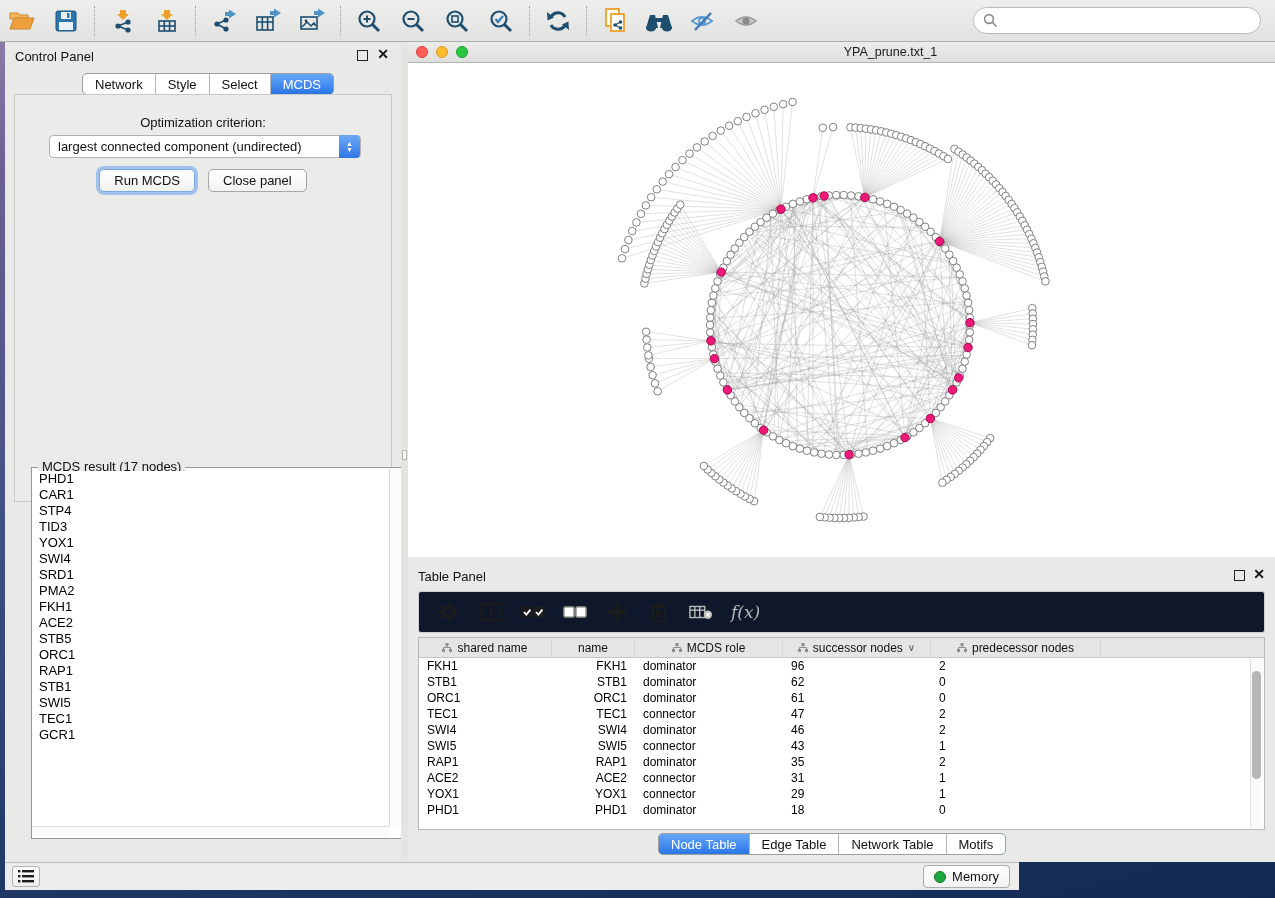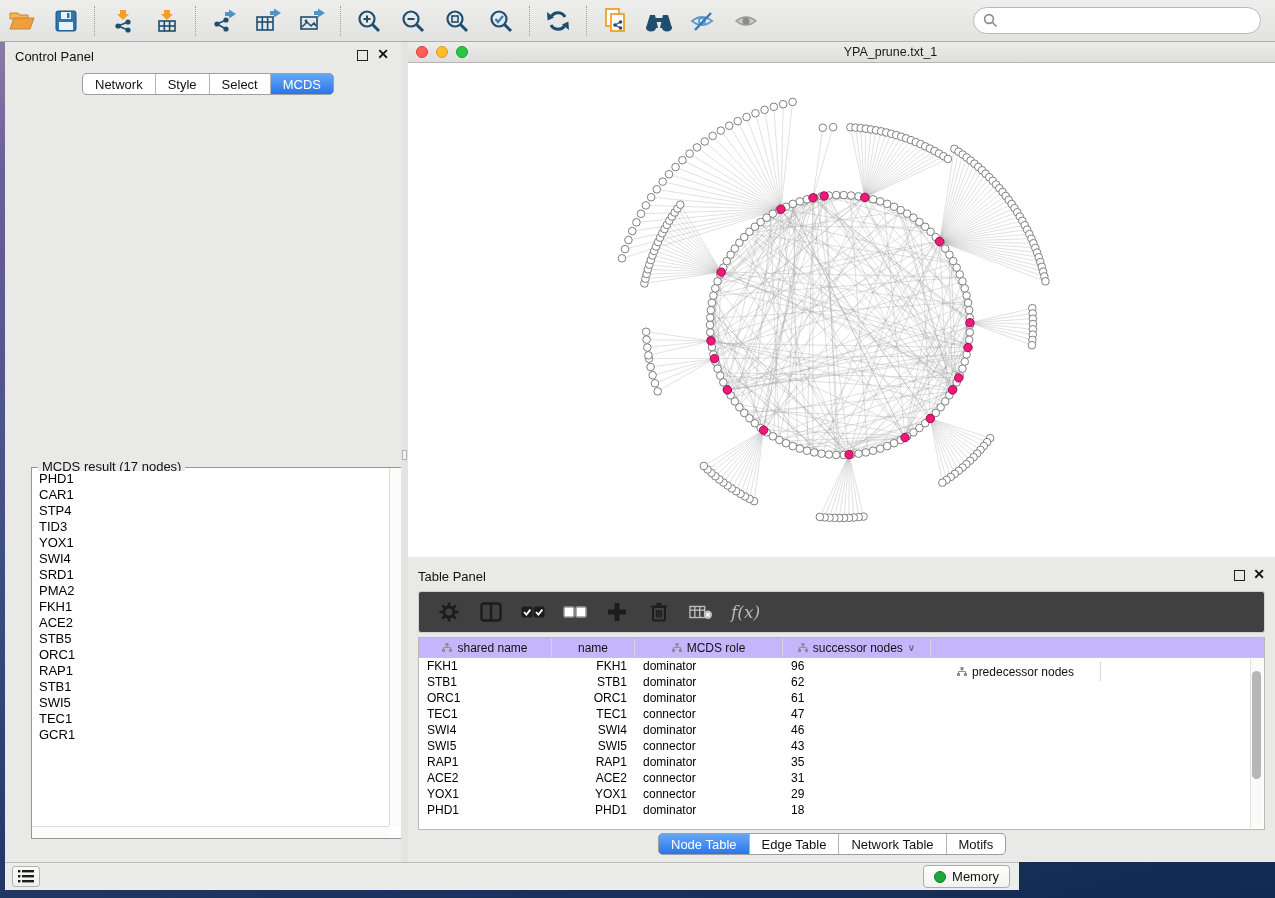--- a/index.html
+++ b/index.html
@@ -60,37 +60,37 @@
     background:linear-gradient(#ececea,#dededc); border-bottom:1px solid #b5b5b3; }
   .tl { position:absolute; top:4px; width:12px; height:12px; border-radius:50%; }
   .net-title { position:absolute; width:100%; text-align:center; top:3px; font-size:12.5px; color:#1a1a1a; }
   .net-canvas { position:absolute; left:0; top:21px; width:867px; height:494px; background:#fff; }
   .net-gap { position:absolute; left:0; top:515px; width:100%; height:6px; background:#e9e9e7; }
 
   
   .table-panel { position:absolute; left:408px; top:563px; width:867px; height:299px; background:#e9e9e7; }
   .tp-title { position:absolute; left:10px; top:6px; font-size:13px; color:#111; }
   .table-panel .win-float { right:30px; top:7px; } .table-panel .win-close { right:10px; top:3px; }
-  .tp-toolbar { position:absolute; left:10px; top:28px; right:10px; height:42px; background:#404040;
+  .tp-toolbar { position:absolute; left:10px; top:28px; right:10px; height:42px; background:#0f172a;
     border:1px solid #d0d0ce; border-radius:3px; display:flex; align-items:center; gap:18px; padding-left:18px; }
   .tp-ic { display:flex; align-items:center; justify-content:center; width:24px; height:24px; }
   .fx-label { font-family:"DejaVu Serif", serif; font-style:italic; font-size:17px; color:#b9b9b7; }
 
   .ntable { position:absolute; left:10px; top:74px; right:10px; height:193px; background:#fff; border:1px solid #b9b9b7; }
-  .thead { display:flex; height:20px; background:#c4b5fd; border-bottom:1px solid #c6c6c4; }
+  .thead { display:flex; height:20px; background:#e5e5e5; border-bottom:1px solid #c6c6c4; }
   .hcell { display:flex; align-items:center; justify-content:center; gap:5px; font-size:12px; color:#111;
     border-right:1px solid #d6d6d4; height:100%; }
   .hcell.filler { border-right:none; flex:1; }
   .tree-ic { display:inline-block; }
   .sort-ic { font-size:10px; color:#555; }
   .tbody { position:relative; }
   .trow { display:flex; height:16px; }
   .tcell { font-size:12px; color:#000; padding:1px 8px 0 8px; white-space:nowrap; overflow:hidden; }
   .num { }
-  .c0 { width:133px; } .c1 { width:83px;text-align:right; } .c2 { width:148px; } .c3 { width:148px; } .c4 { width:170px;margin-top:24px; }
+  .c0 { width:133px; } .c1 { width:83px;text-align:right; } .c2 { width:148px; } .c3 { width:148px; } .c4 { width:170px; }
   .vscroll { position:absolute; right:1px; top:21px; width:13px; bottom:1px; background:#fafaf8; border-left:1px solid #e0e0de; }
   .vthumb { position:absolute; right:2px; top:12px; width:9px; height:108px; background:#b6b6b4; border-radius:5px; }
   .tp-tabs { left:250px; bottom:7px; top:auto; position:absolute; }
 
   
   .statusbar { position:absolute; left:5px; top:862px; width:1014px; height:28px; background:#ececea; border-top:1px solid #bcbcba; }
   .sb-listbtn { position:absolute; left:7px; top:3px; width:28px; height:21px; background:linear-gradient(#fbfbf9,#efefed);
     border:1px solid #b2b2b0; border-radius:3px; display:flex; align-items:center; justify-content:center; }
   .sb-memory { position:absolute; right:9px; top:2px; height:23px; background:linear-gradient(#ffffff,#f2f2f0);
     border:1px solid #ababab; border-radius:4px; display:flex; align-items:center; gap:6px; padding:0 10px; font-size:13px; color:#111; }
@@ -255,20 +255,34 @@
     <div class="cp-header">
       <span class="cp-title">Control Panel</span>
       <span class="win-float"></span>
       <span class="win-close">✕</span>
     </div>
     <div class="seg-tabs cp-tabs">
       <span class="seg">Network</span>
       <span class="seg">Style</span>
       <span class="seg">Select</span>
       <span class="seg active">MCDS</span>
+    </div>
+    <div class="cp-inner">
+      <div class="opt-label">Optimization criterion:</div>
+      <div class="dropdown">
+        <span>largest connected component (undirected)</span>
+        <span class="dd-stepper">
+            <span>▲</span>
+            <span>▼</span>
+          </span>
+      </div>
+      <div class="cp-buttons">
+        <button class="btn focus">Run MCDS</button>
+        <button class="btn">Close panel</button>
+      </div>
     </div>
     <div class="groupbox">
       <span class="gb-legend">MCDS result (17 nodes)</span>
       <div class="gb-list" id="mcds-list">
           <div class="mcds-item">PHD1</div>
           <div class="mcds-item">CAR1</div>
           <div class="mcds-item">STP4</div>
           <div class="mcds-item">TID3</div>
           <div class="mcds-item">YOX1</div>
           <div class="mcds-item">SWI4</div>

